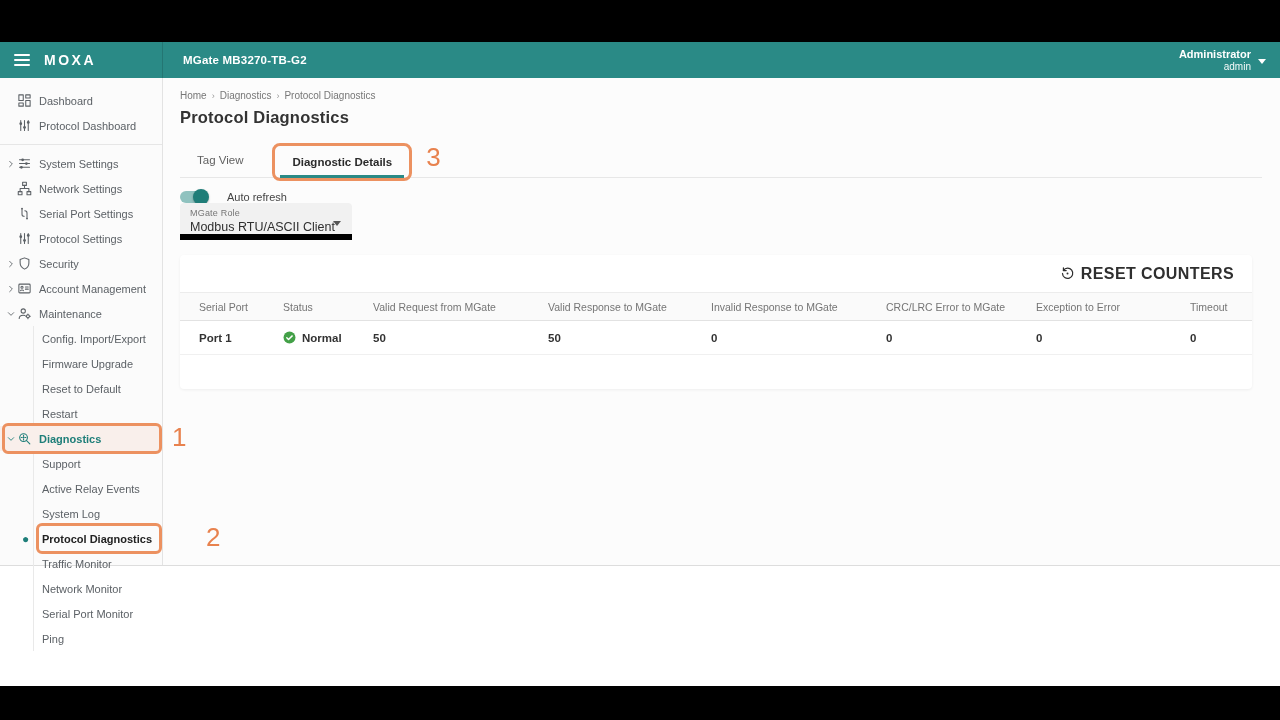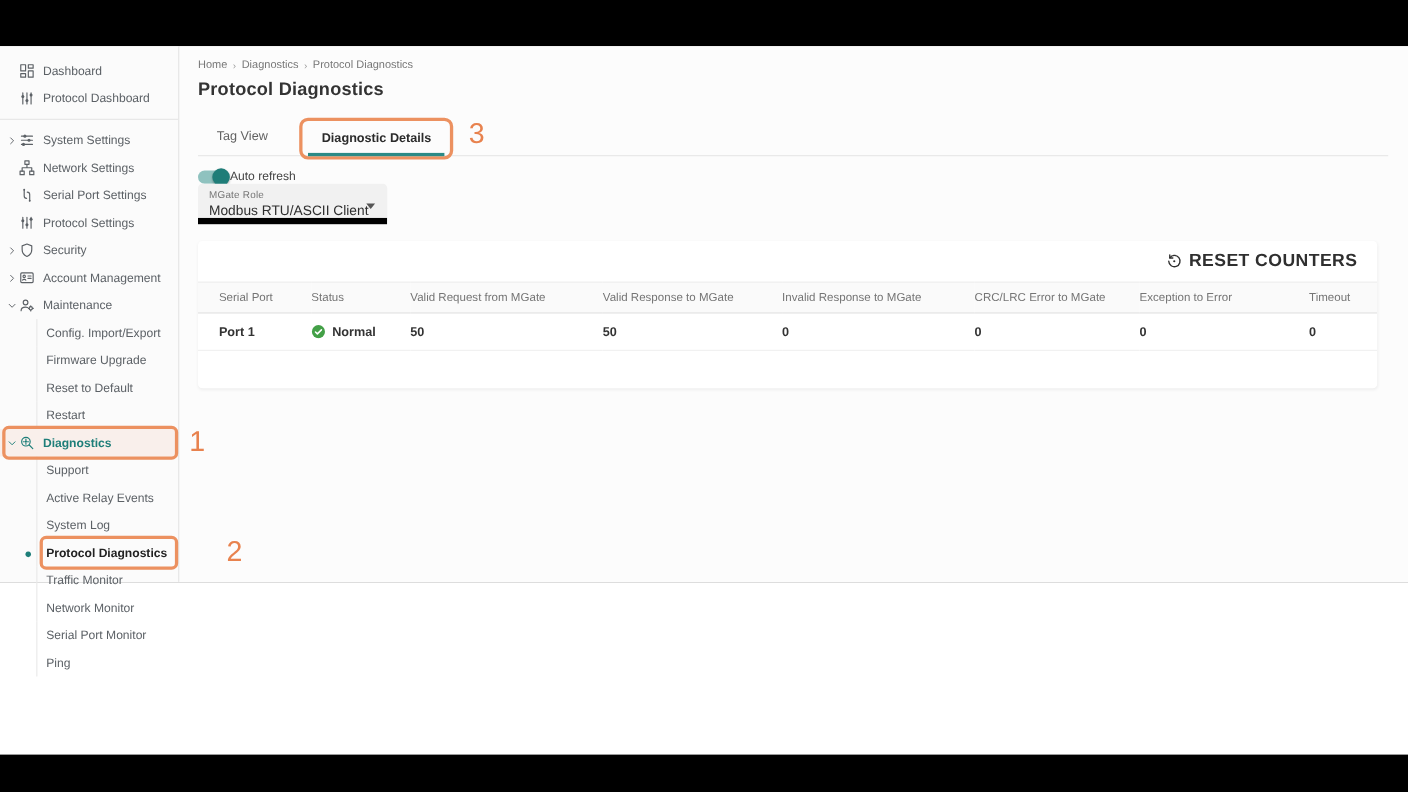--- a/index.html
+++ b/index.html
@@ -50,21 +50,21 @@
   .breadcrumb { display:flex; align-items:center; gap:5px; font-size:10px; color:#777; }
   .crumb { cursor:pointer; }
   .crumb-sep { font-size:9px; color:#999; }
   .page-title { margin-top:7px; font-size:16.5px; font-weight:bold; color:var(--txt); letter-spacing:.2px; }
   .tabsbar { margin-top:15px; display:flex; align-items:center; border-bottom:1px solid #e7e7e7; }
   .tab { height:32px; line-height:32px; padding:0 17px; font-size:11.5px; color:#616161; font-weight:500; cursor:pointer; position:relative; white-space:nowrap; }
   .tab.active { color:#2b2b2b; font-weight:bold; }
   .tab.active::after { content:""; position:absolute; left:5px; right:5px; bottom:0; height:3px; background:var(--teal); }
   .tab-box { border:3px solid #ec9160; border-radius:8px; margin:-5px 0 -9px 12px; position:relative; background:transparent; }
   .tab-step { color:var(--orange); font-size:26px; font-weight:500; margin:0 0 4px 14px; }
-  .toggle-row { margin-top:13px; display:flex; align-items:center; gap:2px; }
+  .toggle-row { margin-top:13px; display:flex; align-items:center; gap:20px; }
   .switch { width:27px; height:12px; background:#8fc2bf; border-radius:7px; position:relative; cursor:pointer; }
   .switch .knob { position:absolute; right:-2px; top:-2px; width:16px; height:16px; border-radius:50%; background:var(--teal-dark); box-shadow:0 1px 2px rgba(0,0,0,.3); }
   .toggle-label { font-size:11px; color:#444; }
   .role-select { width:172px; height:37px; background:#f1f1f1; border-radius:4px 4px 0 0; border-bottom:6px solid #000000; padding:5px 10px 0 10px; position:relative; cursor:pointer; }
   .role-label { font-size:9px; color:#757575; letter-spacing:.2px; }
   .role-value { font-size:12.5px; color:#2f2f2f; margin-top:2px; white-space:nowrap; }
   .role-caret { position:absolute; right:11px; top:18px; width:0; height:0; border-left:4px solid transparent; border-right:4px solid transparent; border-top:5px solid #555; }
   
   .panel { margin-top:15px; width:1072px; background:#fff; border-radius:4px; box-shadow:0 1px 3px rgba(0,0,0,.06); overflow:hidden; }
   .panel-toolbar { height:37px; display:flex; justify-content:flex-end; align-items:center; padding-right:18px; }
@@ -76,20 +76,38 @@
   tbody td { height:34px; font-size:11.5px; color:#333; border-bottom:1px solid #f0f0f0; padding:0; white-space:nowrap;font-weight:bold; }
   .status-cell { display:flex; align-items:center; gap:6px; }
   .panel-footer { height:34px; }
   svg { display:block; }
 </style>
 </head>
 <body>
 
 <div class="app">
 
+  <header class="appbar">
+    <div class="appbar-left">
+      <div class="hamburger">
+          <span></span>
+          <span></span>
+          <span></span>
+        </div>
+      <div class="brand">MOXA</div>
+    </div>
+    <div class="device-title">MGate MB3270-TB-G2</div>
+    <div class="user">
+      <div class="user-text">
+        <div class="user-role">Administrator</div>
+        <div class="user-name">admin</div>
+      </div>
+      <div class="caret-down"></div>
+    </div>
+  </header>
 
   <div class="bodyrow">
     <nav class="sidebar" id="sidebar">
         <div class="nav-item">
           <span class="chev"></span>
           <span class="ic">
             <svg width="15" height="15" viewBox="0 0 24 24">
               <rect x="3" y="3" width="7" height="9" stroke="currentColor" stroke-width="1.7" fill="none" stroke-linecap="round" stroke-linejoin="round"></rect>
               <rect x="14" y="3" width="7" height="5" stroke="currentColor" stroke-width="1.7" fill="none" stroke-linecap="round" stroke-linejoin="round"></rect>
               <rect x="14" y="12" width="7" height="9" stroke="currentColor" stroke-width="1.7" fill="none" stroke-linecap="round" stroke-linejoin="round"></rect>

